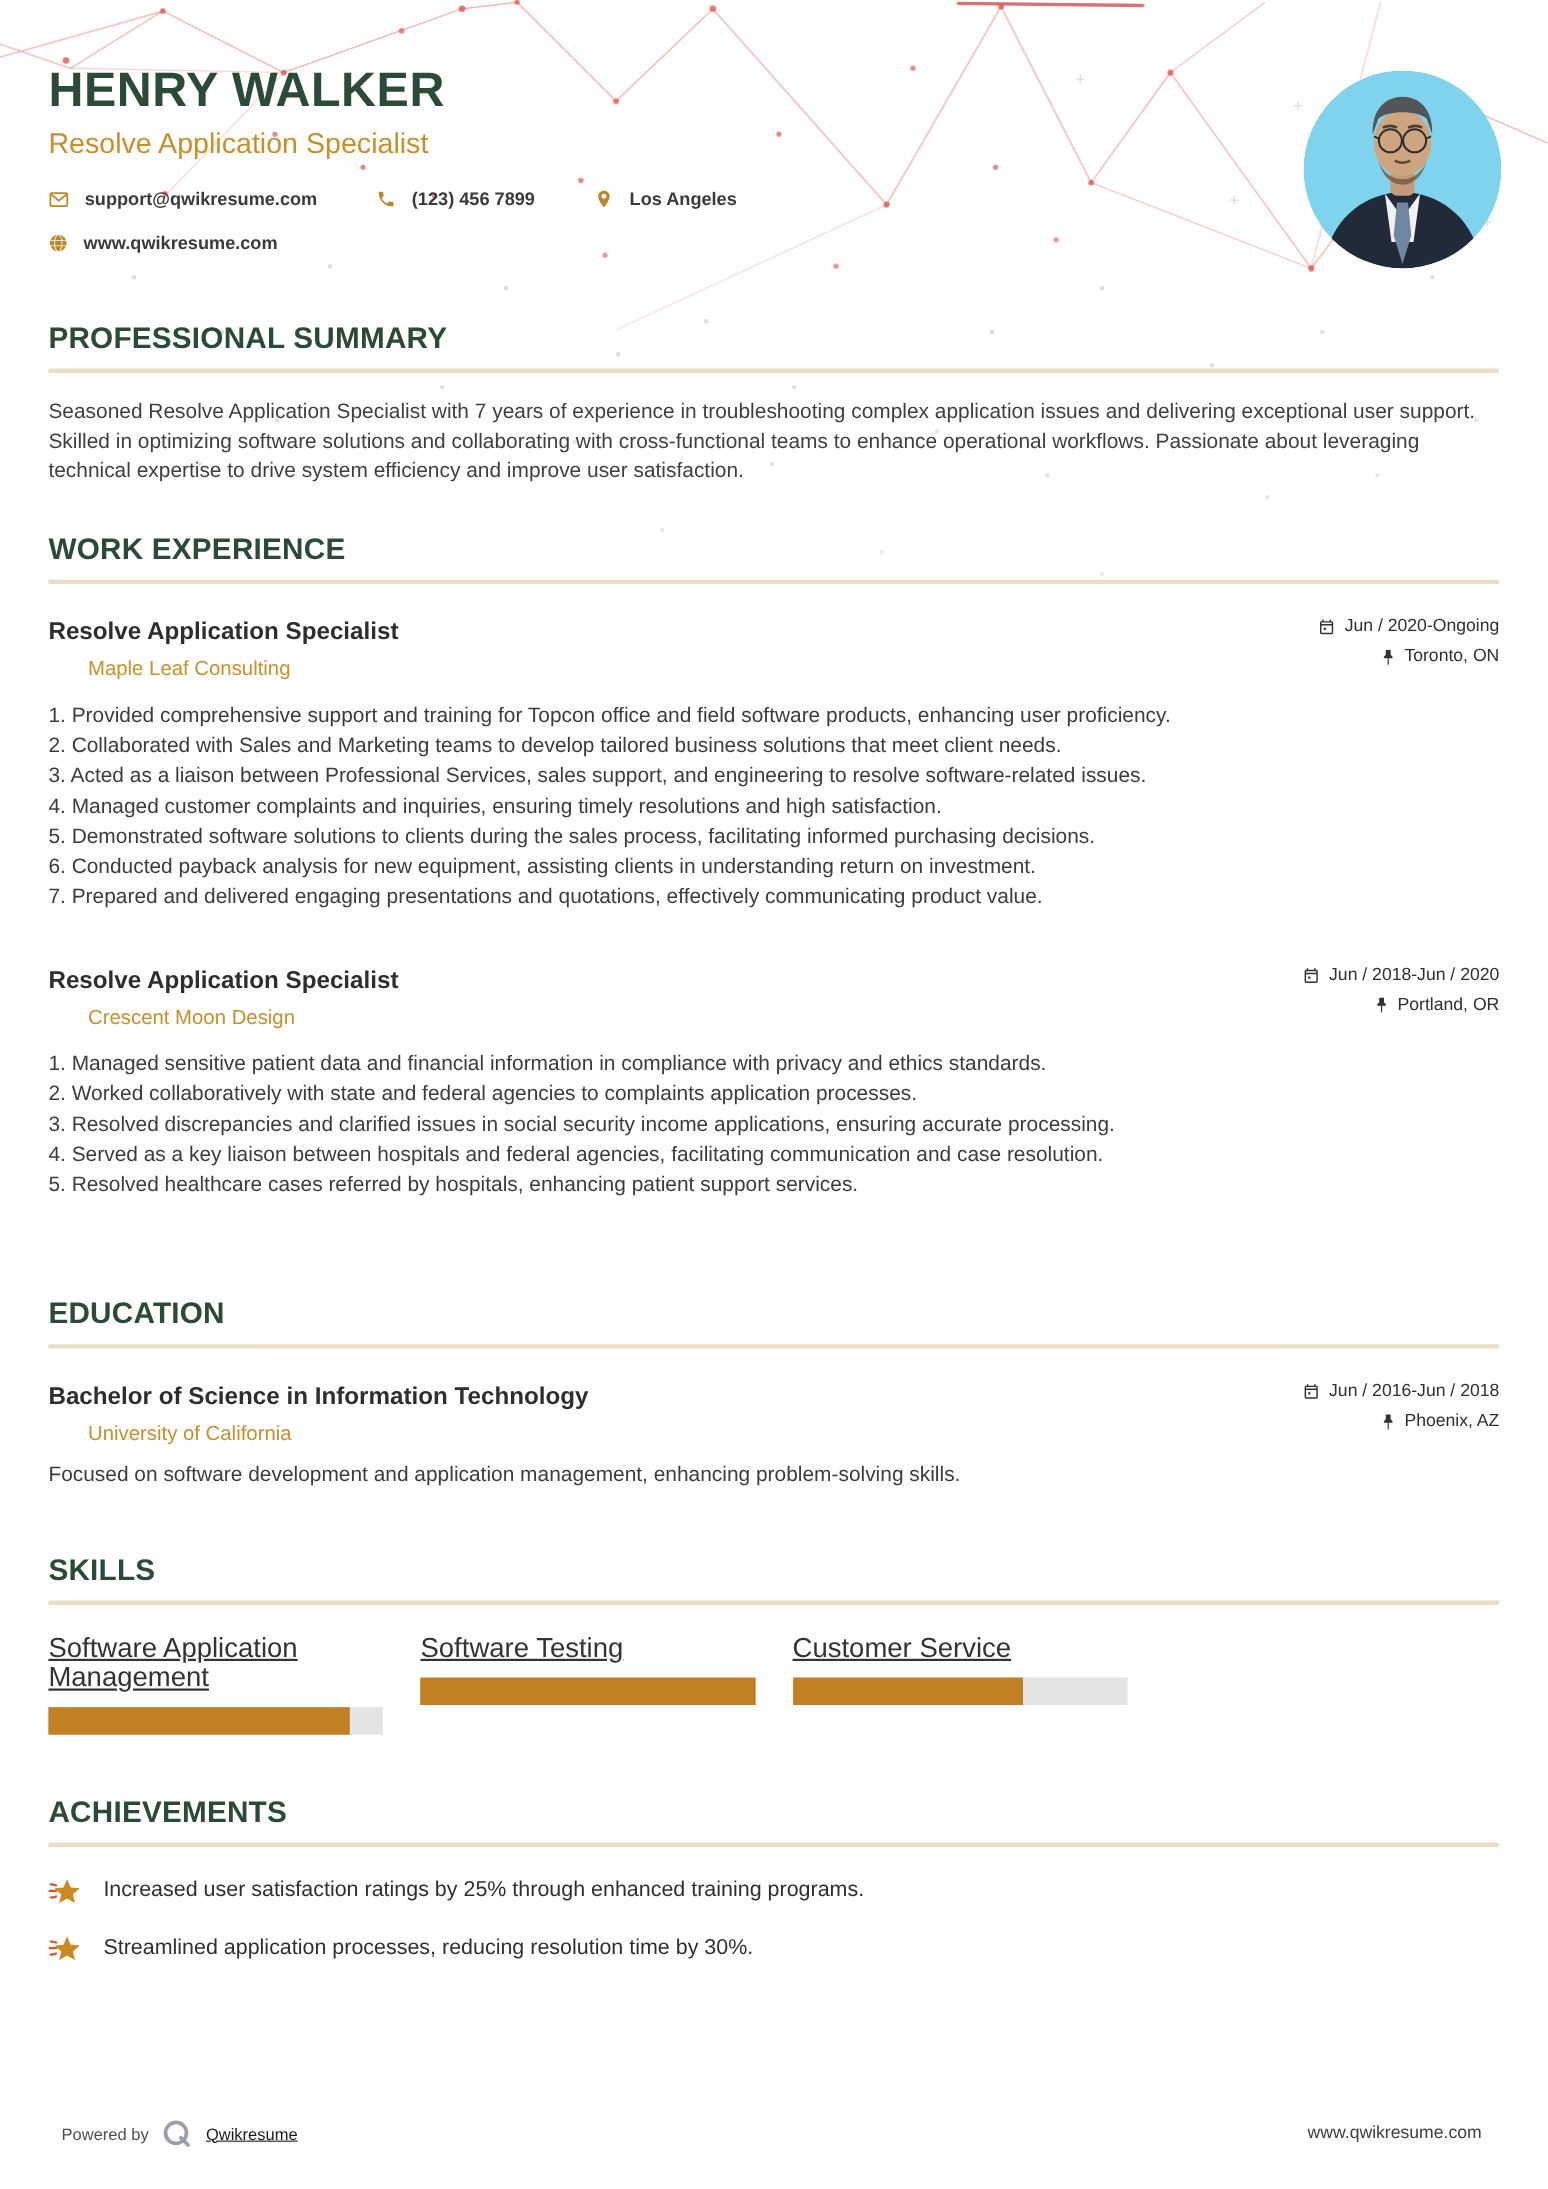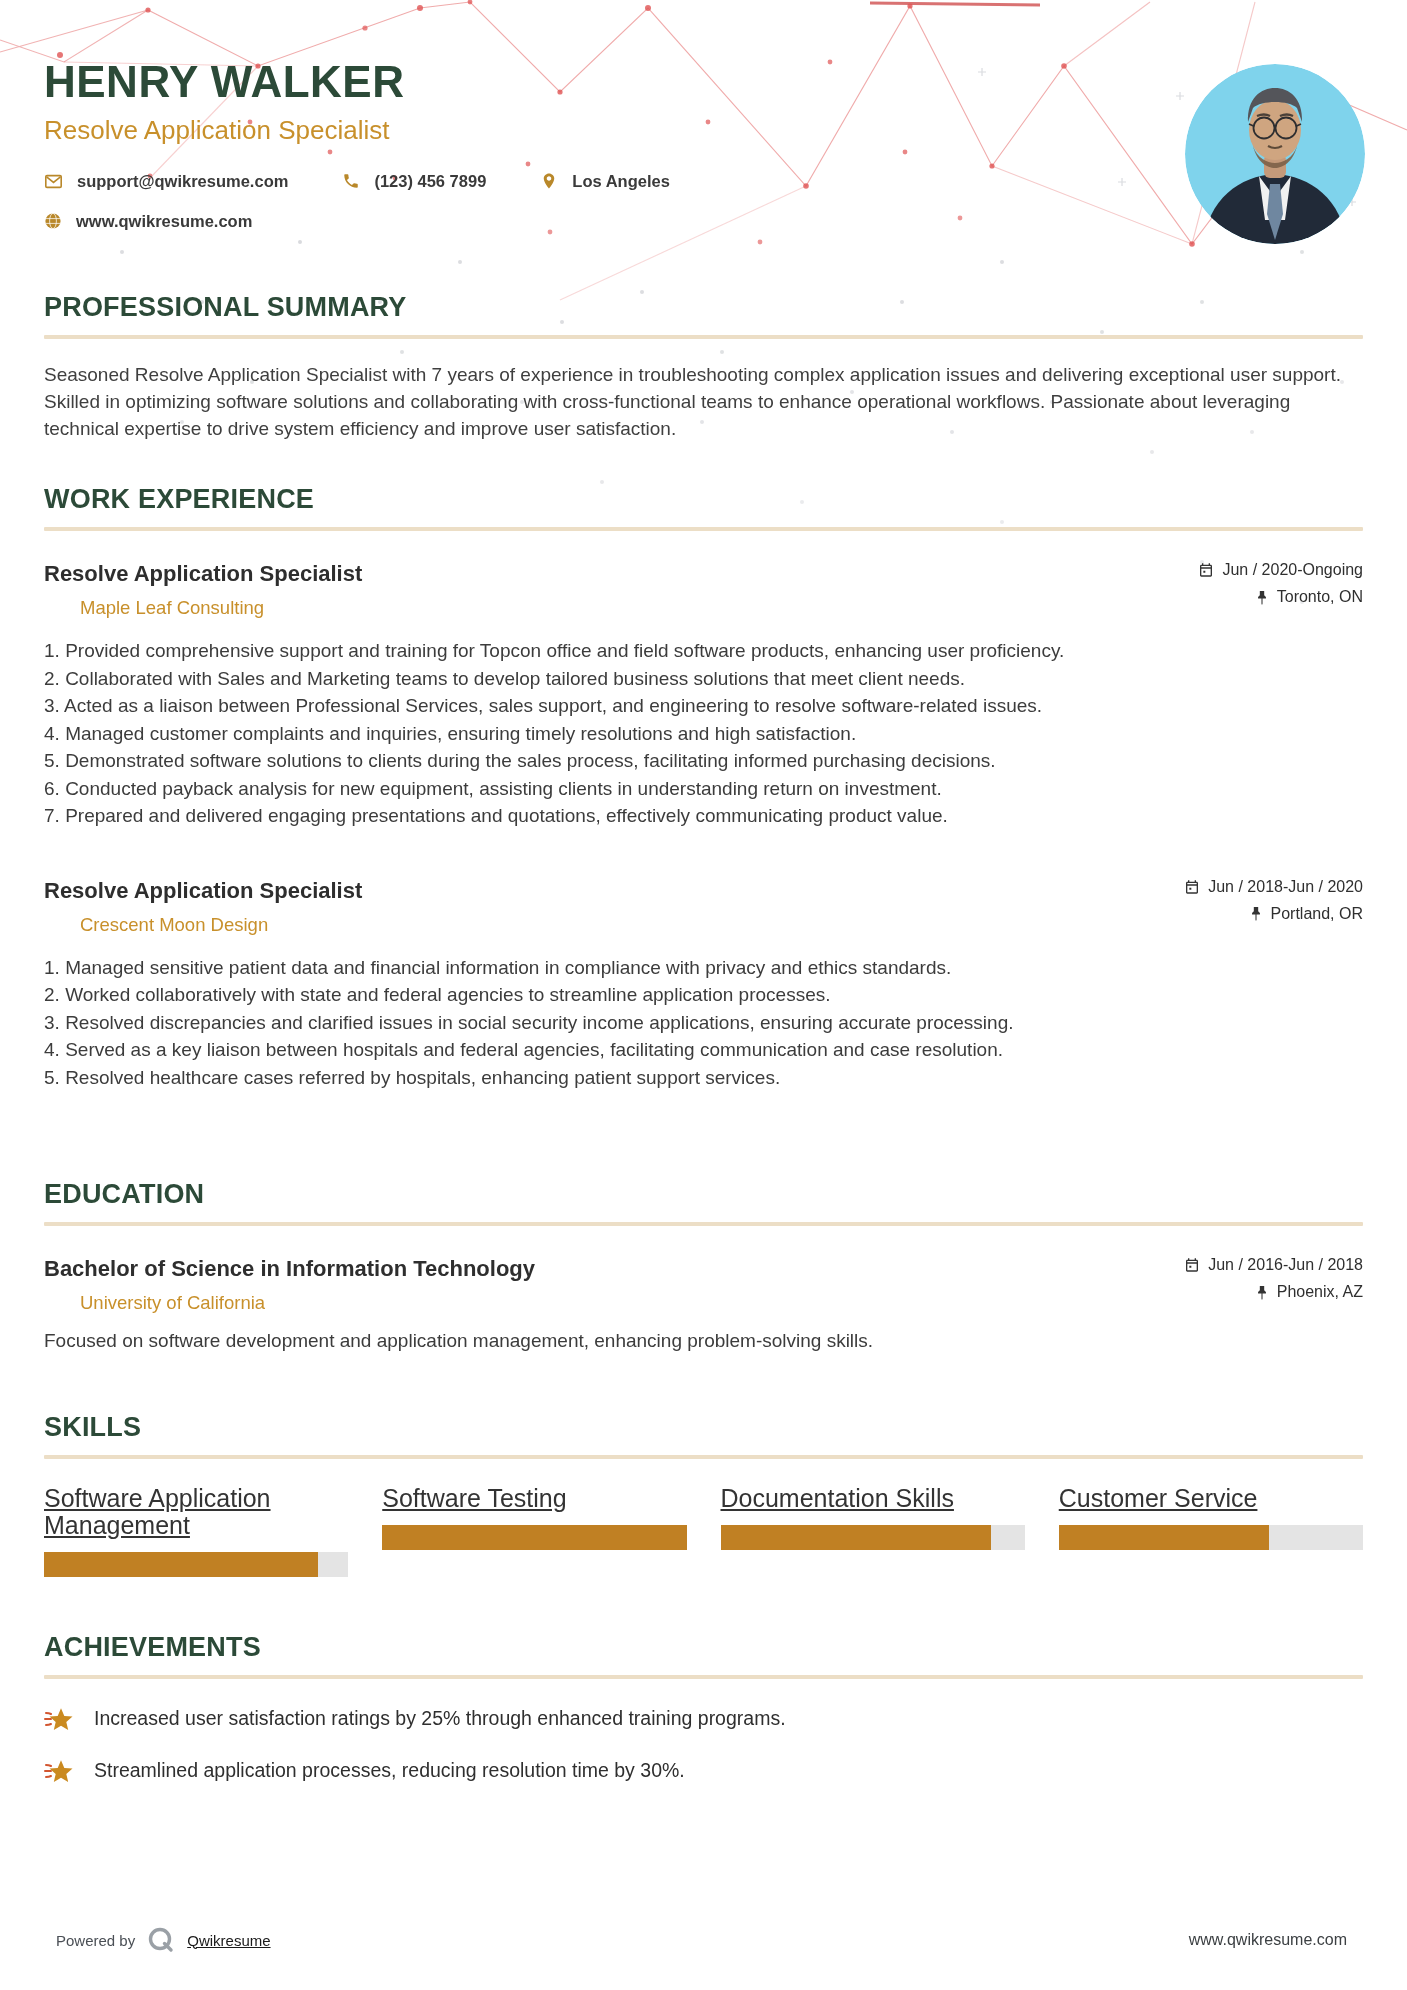--- a/index.html
+++ b/index.html
@@ -285,21 +285,21 @@
           <div class="meta-line">
             <svg width="14" height="15" viewBox="0 0 16 17">
                 <path fill="#333" d="M10.5 1 H5.5 V6 L3.5 8 V9.5 H12.5 V8 L10.5 6 Z M7.4 9.5 h1.2 V15.5 L8 17 L7.4 15.5 Z"></path>
               </svg>
             <span>Portland, OR</span>
           </div>
         </div>
       </div>
       <ol class="bullets">
         <li>Managed sensitive patient data and financial information in compliance with privacy and ethics standards.</li>
-        <li>Worked collaboratively with state and federal agencies to streamline application processes.</li>
+        <li>Worked collaboratively with state and federal agencies to complaints application processes.</li>
         <li>Resolved discrepancies and clarified issues in social security income applications, ensuring accurate processing.</li>
         <li>Served as a key liaison between hospitals and federal agencies, facilitating communication and case resolution.</li>
         <li>Resolved healthcare cases referred by hospitals, enhancing patient support services.</li>
       </ol>
     </div>
   </section>
 
   <section class="section edu-section">
     <h2 class="section-heading">EDUCATION</h2>
     <div class="divider"></div>
@@ -335,26 +335,20 @@
       <div class="skill">
         <div class="skill-label">Software Application Management</div>
         <div class="skill-track">
             <div class="skill-fill" style="width: 90%;"></div>
           </div>
       </div>
       <div class="skill">
         <div class="skill-label">Software Testing</div>
         <div class="skill-track">
             <div class="skill-fill" style="width: 100%;"></div>
-          </div>
-      </div>
-      <div class="skill">
-        <div class="skill-label">Documentation Skills</div>
-        <div class="skill-track">
-            <div class="skill-fill" style="width: 89%;"></div>
           </div>
       </div>
       <div class="skill">
         <div class="skill-label">Customer Service</div>
         <div class="skill-track">
             <div class="skill-fill" style="width: 69%;"></div>
           </div>
       </div>
     </div>
   </section>

